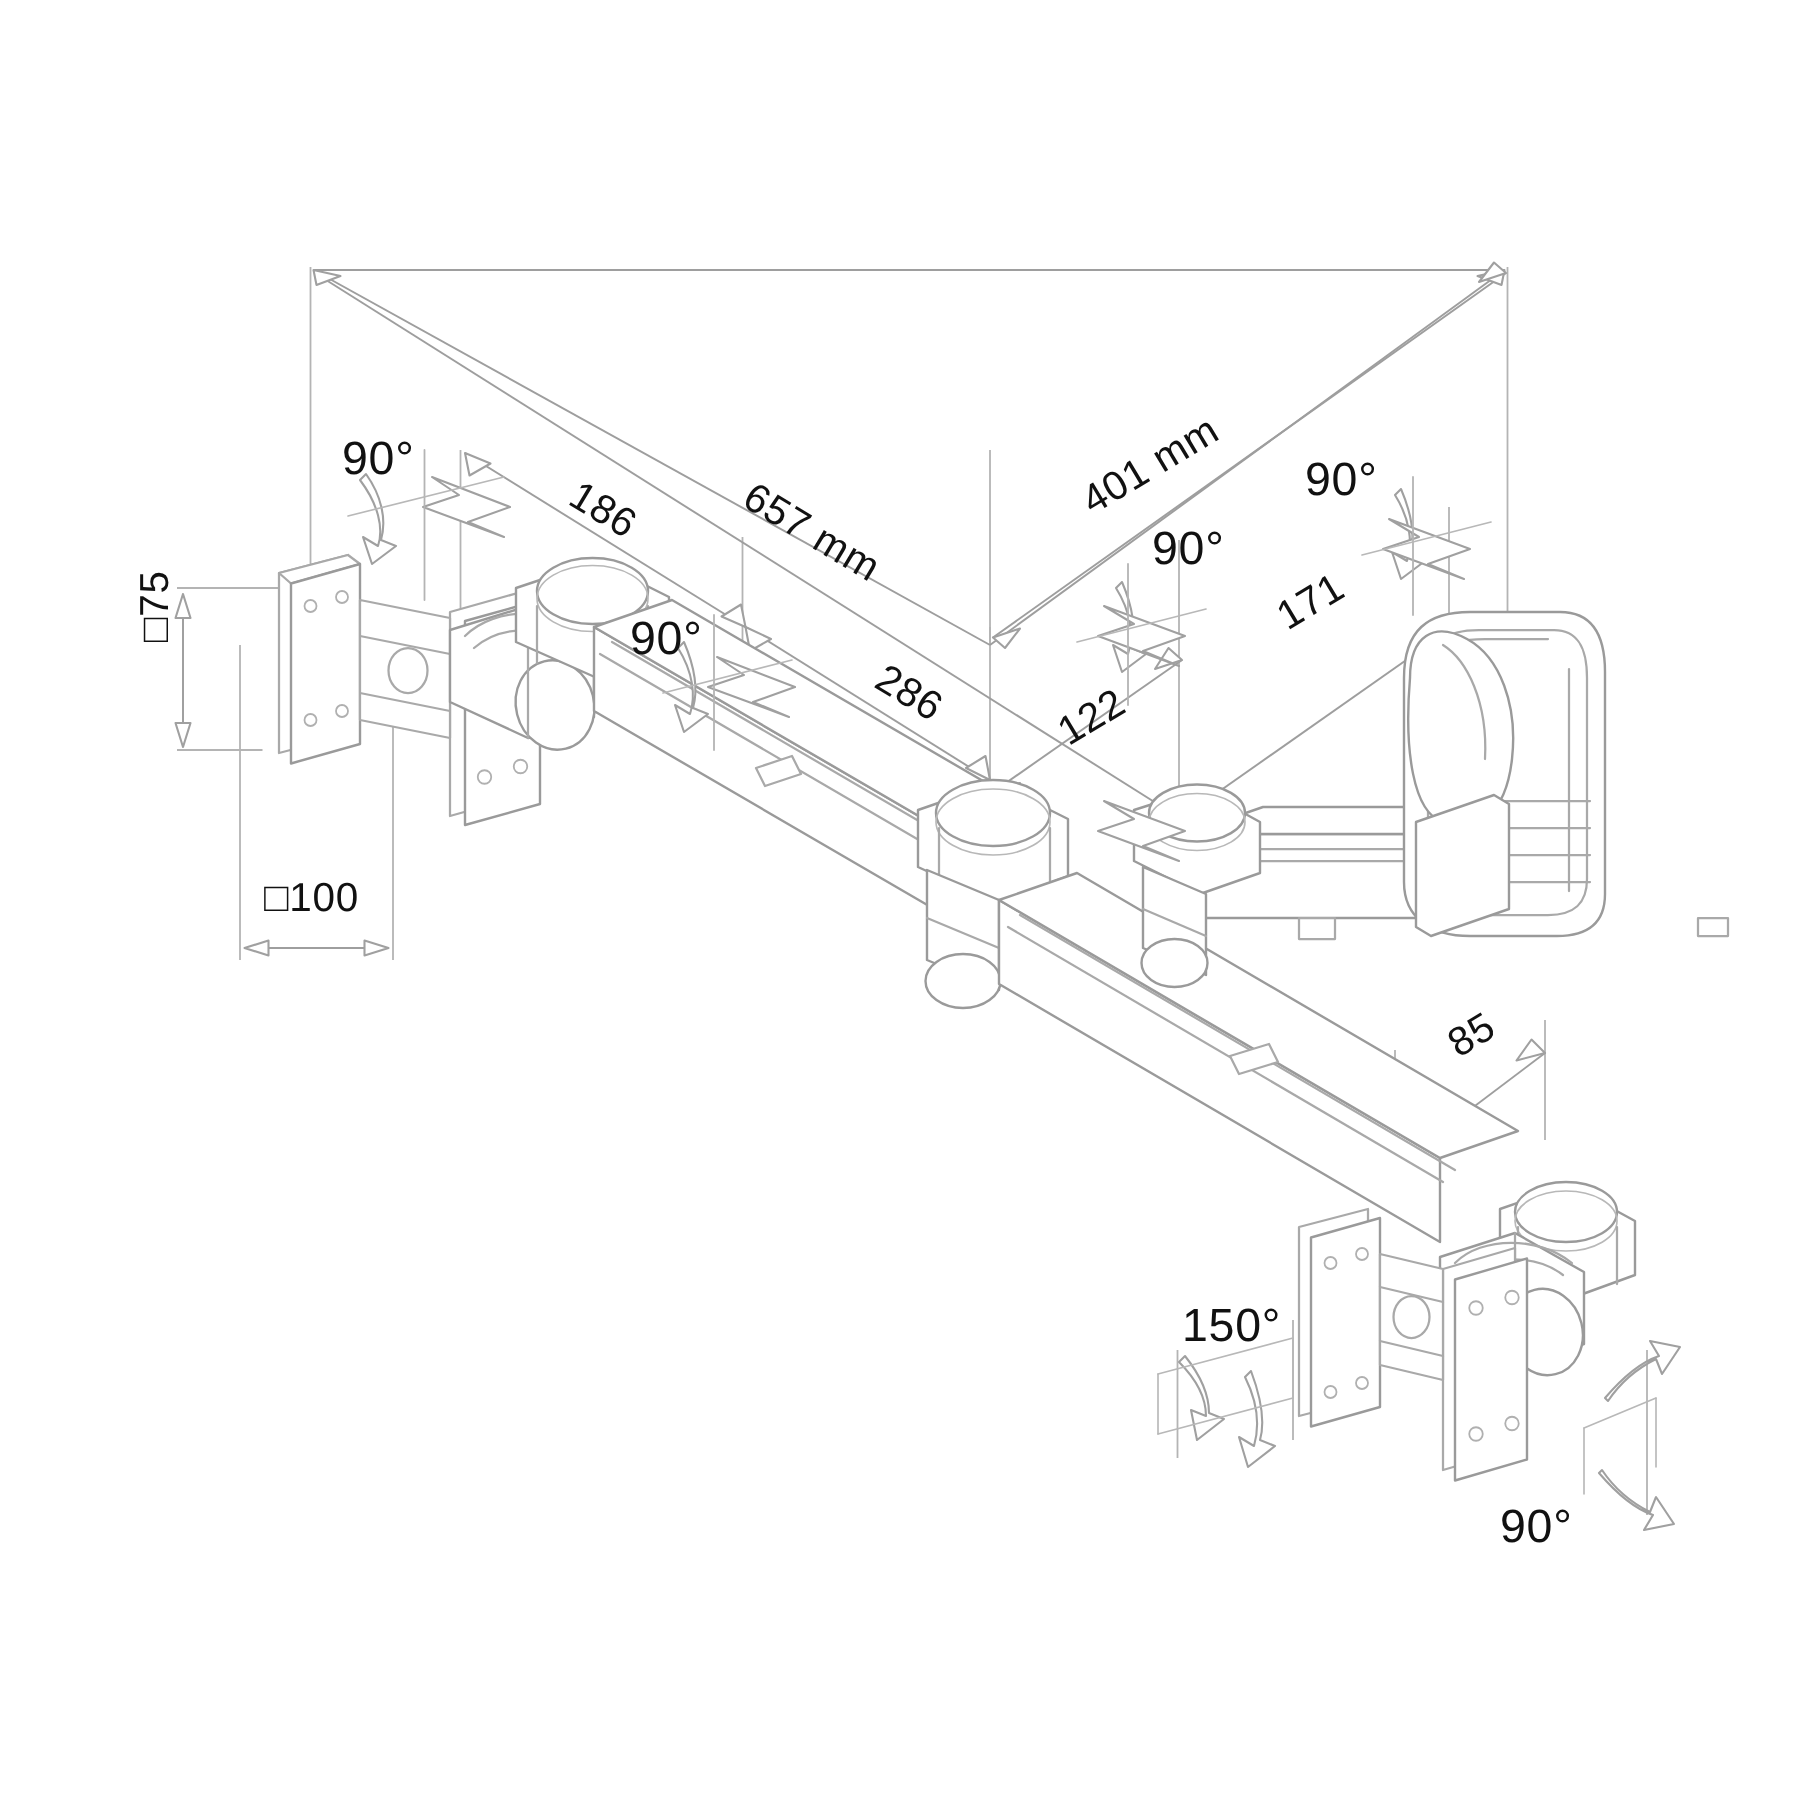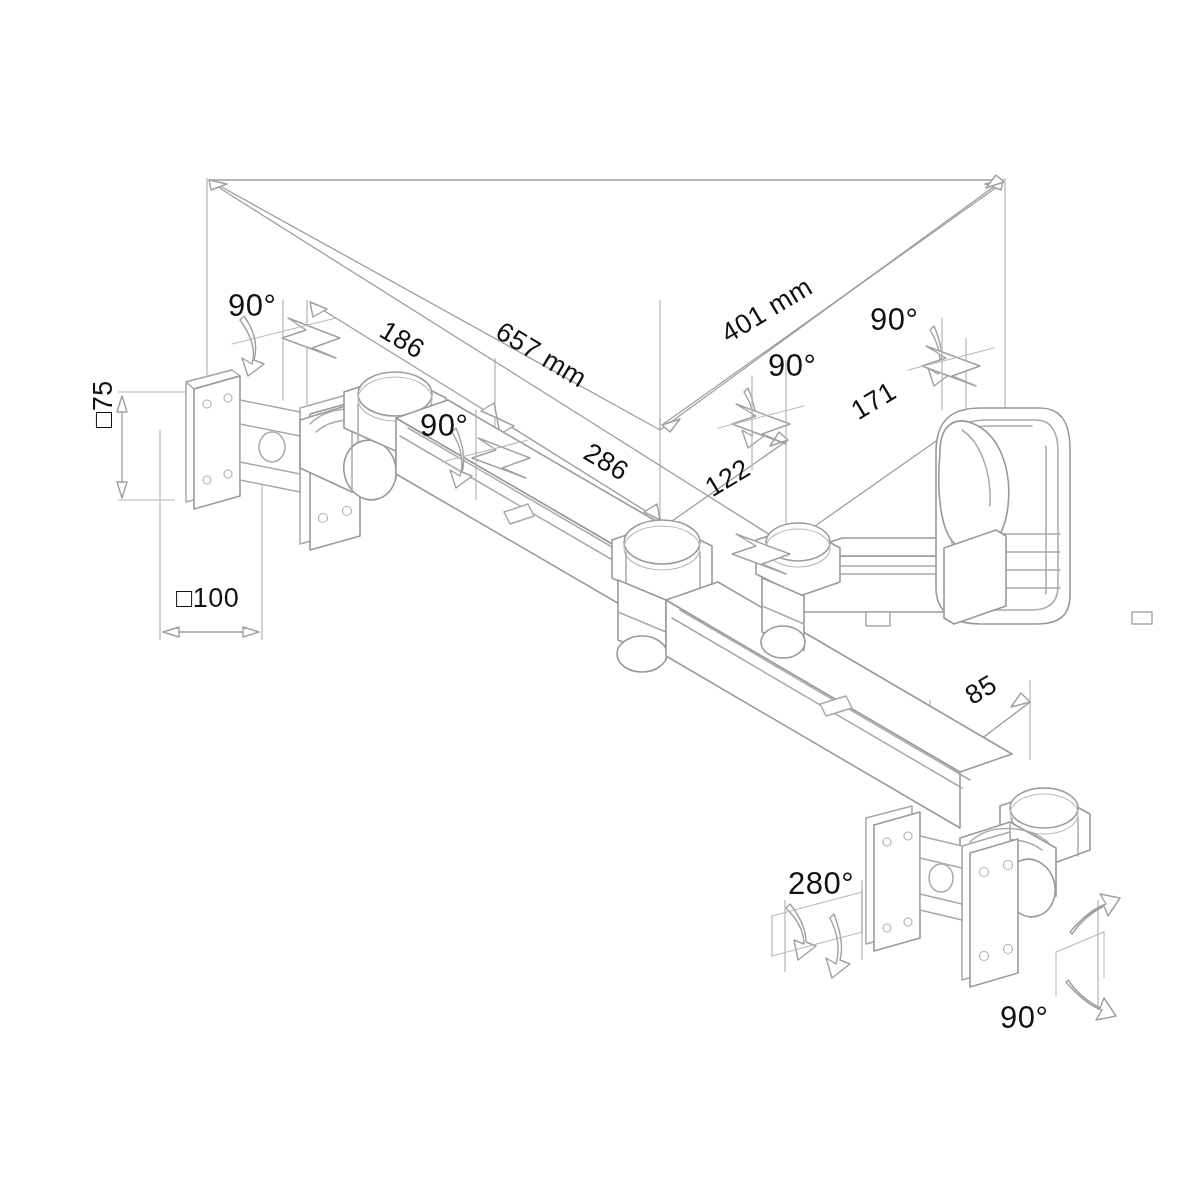--- a/index.html
+++ b/index.html
@@ -311,17 +311,17 @@
 <div class="lbl ang" style="left:768px;top:348px;">90°</div>
 
 <div class="lbl dim" style="left:846px;top:400px;transform:rotate(-31deg);transform-origin:left top;">171</div>
 
 <div class="lbl dim" style="left:700px;top:477px;transform:rotate(-31deg);transform-origin:left top;">122</div>
 
 <div class="lbl ang" style="left:870px;top:302px;">90°</div>
 
 <div class="lbl dim" style="left:960px;top:685px;transform:rotate(-31deg);transform-origin:left top;">85</div>
 
-<div class="lbl ang" style="left:788px;top:866px;">280°</div>
+<div class="lbl ang" style="left:788px;top:866px;">150°</div>
 
 <div class="lbl ang" style="left:1000px;top:1000px;">90°</div>
 
 </div>
 
 </body></html>

